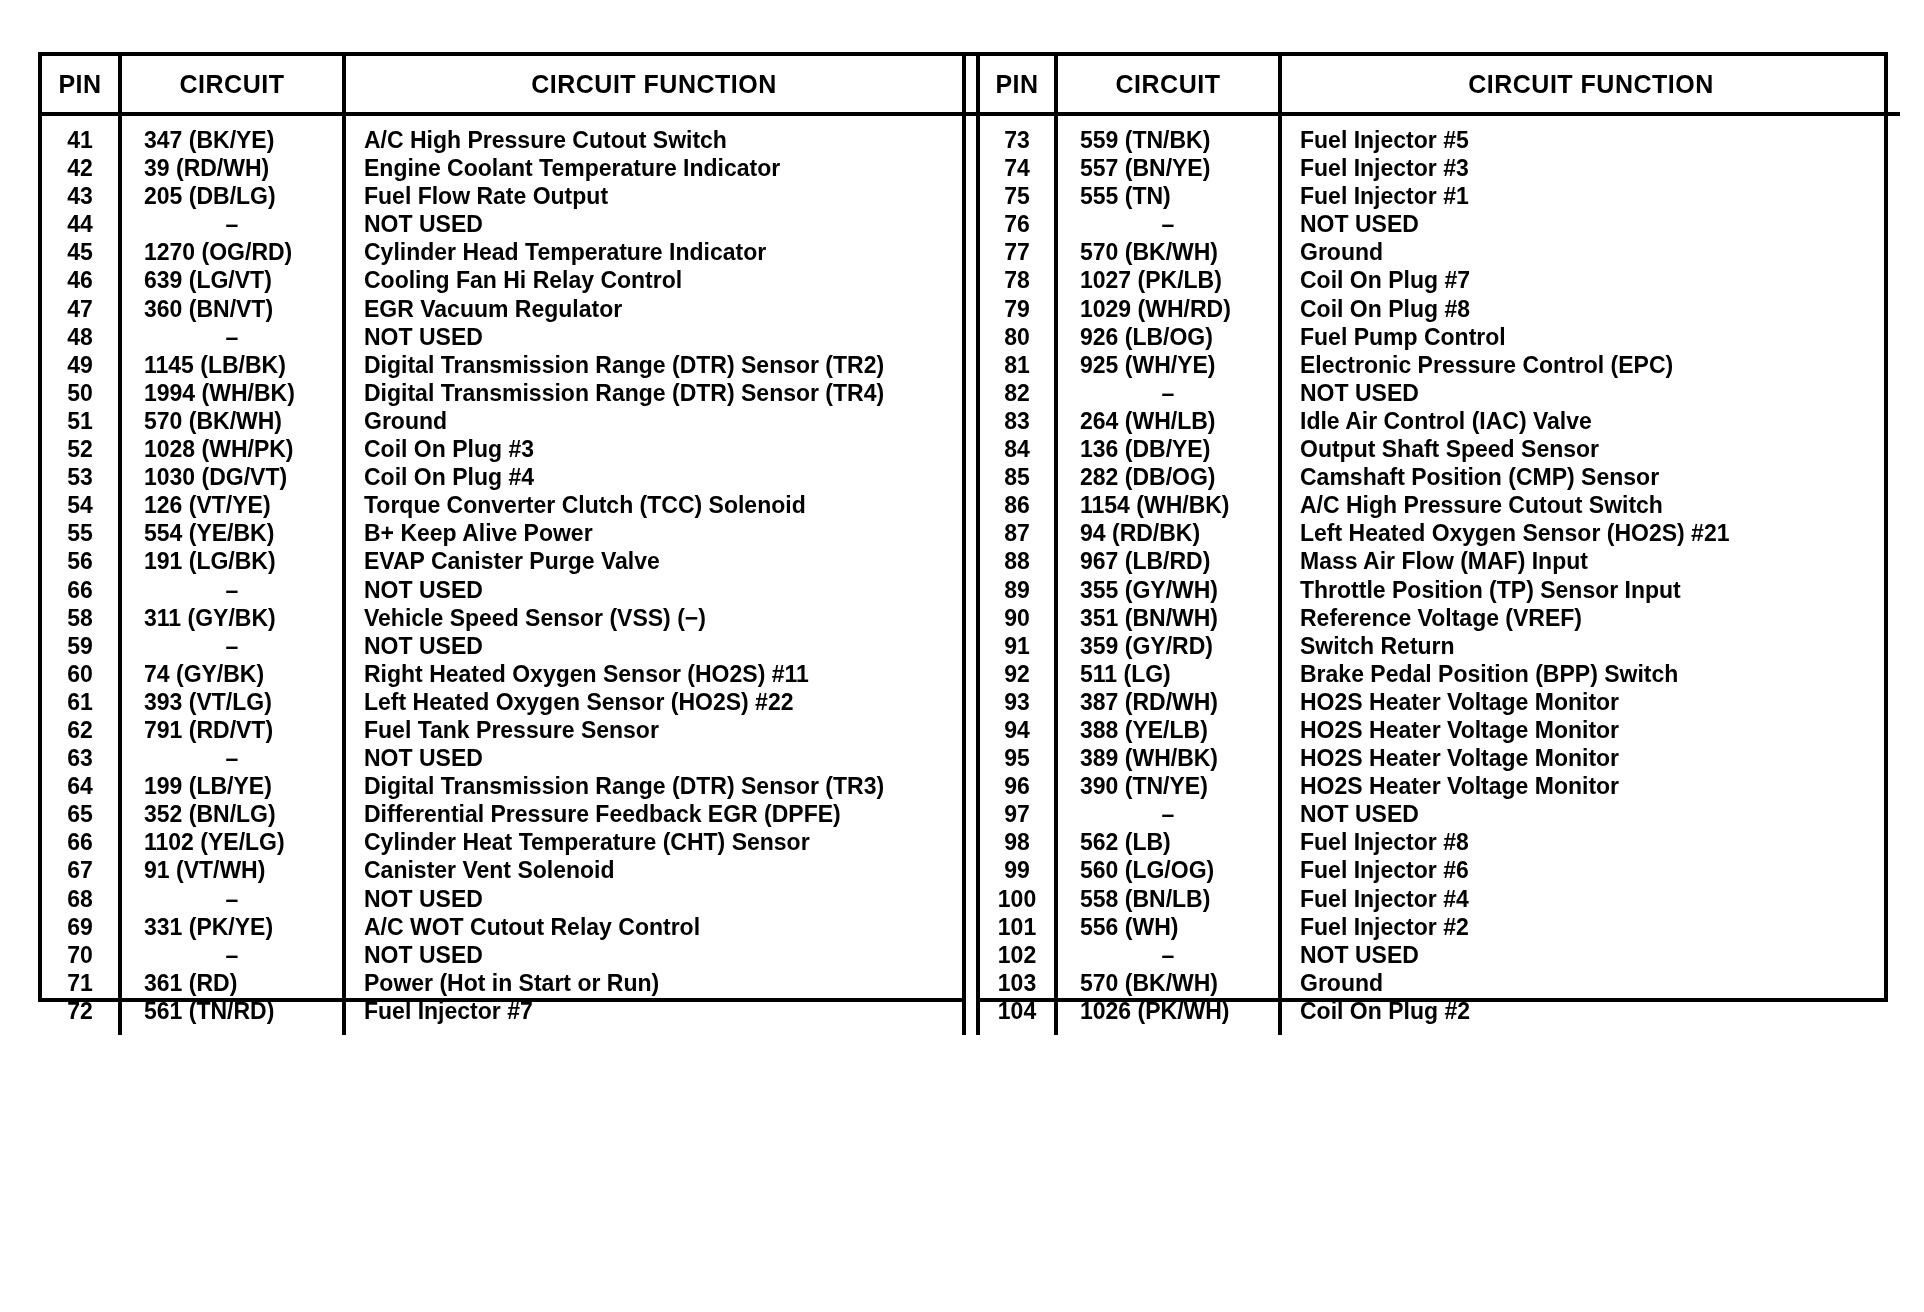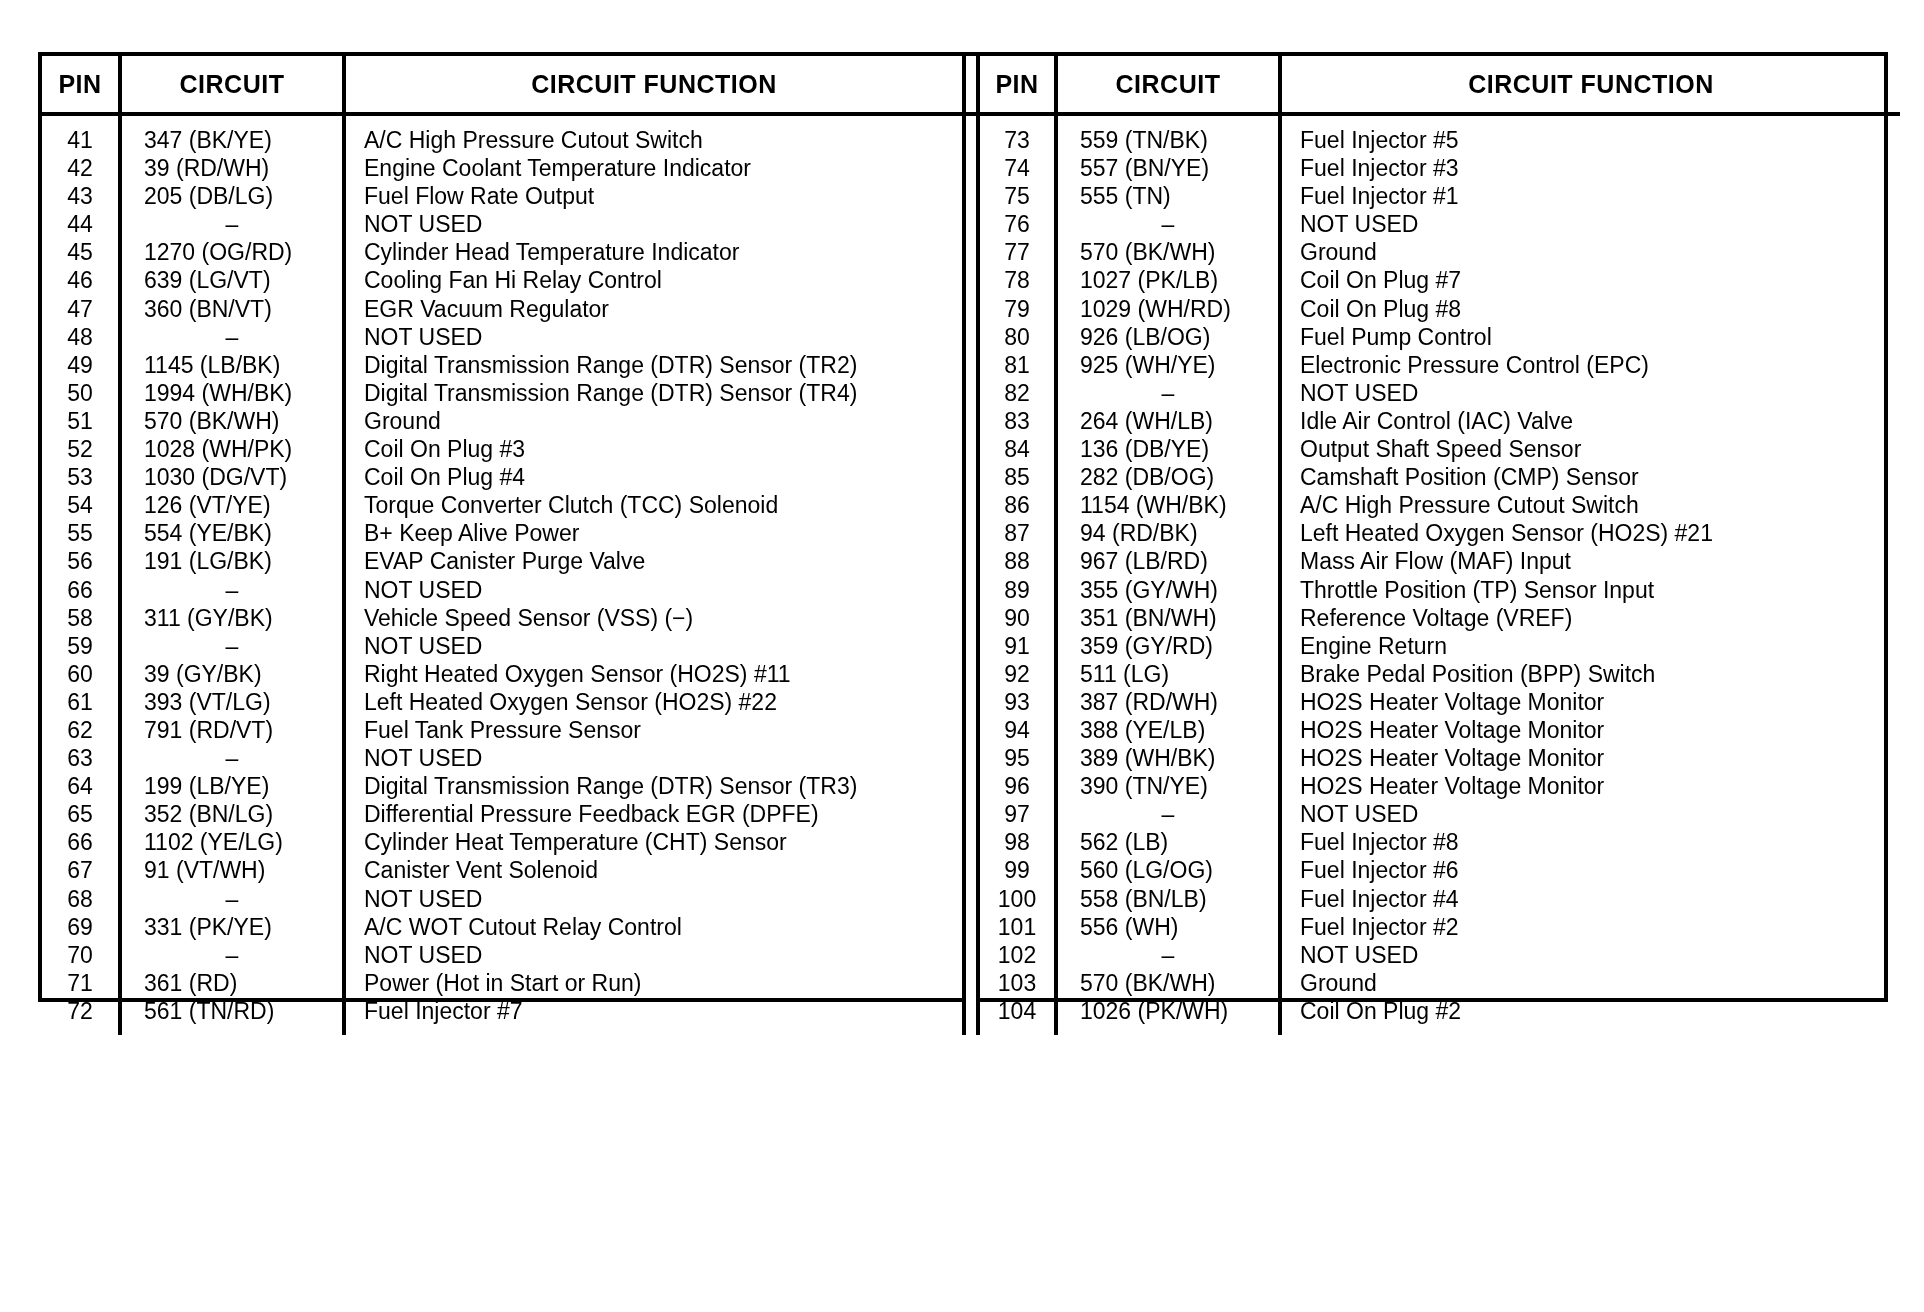--- a/index.html
+++ b/index.html
@@ -39,20 +39,21 @@
   .pinout-table {
     width: 100%;
     height: 100%;
     border-collapse: collapse;
     table-layout: fixed;
   }
 
   .pinout-table td, .pinout-table th {
     padding: 0;
     vertical-align: top;
+    font-weight: bold;
   }
 
   
   .hdr-row th {
     border-bottom: 4px solid #000000;
     height: 56px;
     font-size: 25px;
     font-weight: bold;
     letter-spacing: 0.5px;
     text-align: center;
@@ -173,21 +174,21 @@
                 <div class="line circuit">1994 (WH/BK)</div>
                 <div class="line circuit">570 (BK/WH)</div>
                 <div class="line circuit">1028 (WH/PK)</div>
                 <div class="line circuit">1030 (DG/VT)</div>
                 <div class="line circuit">126 (VT/YE)</div>
                 <div class="line circuit">554 (YE/BK)</div>
                 <div class="line circuit">191 (LG/BK)</div>
                 <div class="line circuit dash">–</div>
                 <div class="line circuit">311 (GY/BK)</div>
                 <div class="line circuit dash">–</div>
-                <div class="line circuit">39 (GY/BK)</div>
+                <div class="line circuit">74 (GY/BK)</div>
                 <div class="line circuit">393 (VT/LG)</div>
                 <div class="line circuit">791 (RD/VT)</div>
                 <div class="line circuit dash">–</div>
                 <div class="line circuit">199 (LB/YE)</div>
                 <div class="line circuit">352 (BN/LG)</div>
                 <div class="line circuit">1102 (YE/LG)</div>
                 <div class="line circuit">91 (VT/WH)</div>
                 <div class="line circuit dash">–</div>
                 <div class="line circuit">331 (PK/YE)</div>
                 <div class="line circuit dash">–</div>
@@ -317,21 +318,21 @@
                 <div class="line func">Electronic Pressure Control (EPC)</div>
                 <div class="line func">NOT USED</div>
                 <div class="line func">Idle Air Control (IAC) Valve</div>
                 <div class="line func">Output Shaft Speed Sensor</div>
                 <div class="line func">Camshaft Position (CMP) Sensor</div>
                 <div class="line func">A/C High Pressure Cutout Switch</div>
                 <div class="line func">Left Heated Oxygen Sensor (HO2S) #21</div>
                 <div class="line func">Mass Air Flow (MAF) Input</div>
                 <div class="line func">Throttle Position (TP) Sensor Input</div>
                 <div class="line func">Reference Voltage (VREF)</div>
-                <div class="line func">Engine Return</div>
+                <div class="line func">Switch Return</div>
                 <div class="line func">Brake Pedal Position (BPP) Switch</div>
                 <div class="line func">HO2S Heater Voltage Monitor</div>
                 <div class="line func">HO2S Heater Voltage Monitor</div>
                 <div class="line func">HO2S Heater Voltage Monitor</div>
                 <div class="line func">HO2S Heater Voltage Monitor</div>
                 <div class="line func">NOT USED</div>
                 <div class="line func">Fuel Injector #8</div>
                 <div class="line func">Fuel Injector #6</div>
                 <div class="line func">Fuel Injector #4</div>
                 <div class="line func">Fuel Injector #2</div>

